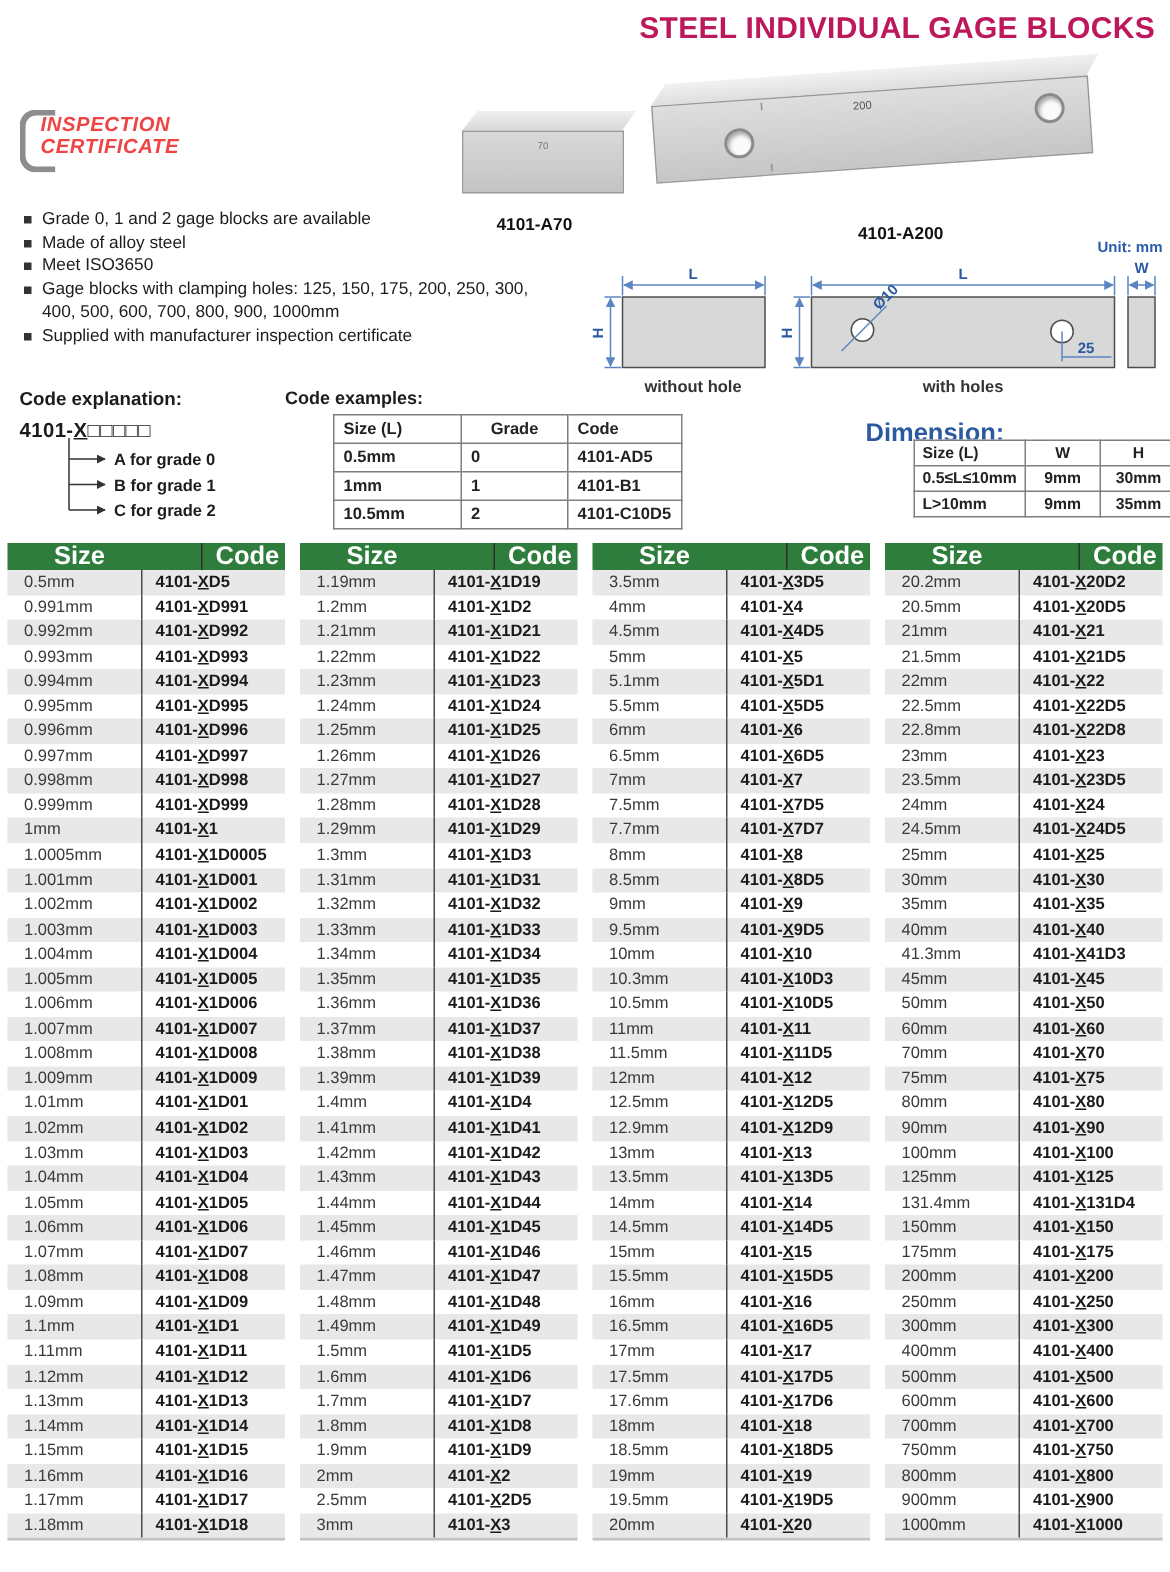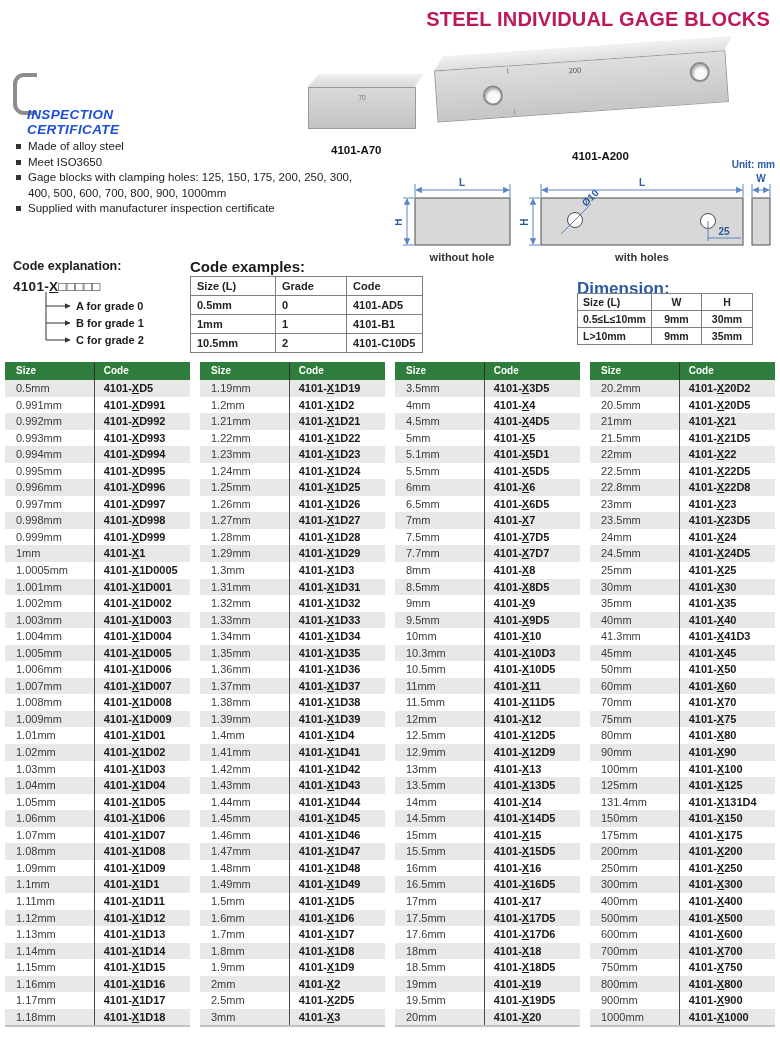--- a/index.html
+++ b/index.html
@@ -11,22 +11,22 @@
          border-radius:7px;color:#fff;text-align:center;padding:5px 2px;font-weight:bold;
          font-size:7.4px;line-height:10.6px;letter-spacing:-0.1px;}
 
   
   .title{position:absolute;top:8px;right:10px;font-size:20px;font-weight:bold;color:#be185d;letter-spacing:0.2px;}
 
   
   .cert{position:absolute;left:13px;top:70px;width:130px;height:44px;}
   .cert-bracket{position:absolute;left:0;top:3px;width:20px;height:34px;border:4px solid #8d8d8d;
                 border-right:none;border-radius:11px 0 0 11px;}
-  .cert-text{position:absolute;left:14px;top:5px;color:#1d4ed8;font-style:italic;font-weight:bold;
-             font-size:13.5px;line-height:15px;letter-spacing:0.4px;margin-top:32px;}
+  .cert-text{position:absolute;left:14px;top:5px;color:#ef4444;font-style:italic;font-weight:bold;
+             font-size:13.5px;line-height:15px;letter-spacing:0.4px;}
 
   
   .features{position:absolute;left:15px;top:139px;width:352px;}
   .feature{position:relative;padding-left:13px;font-size:11.5px;line-height:15.5px;color:#1c1c1c;}
   .feature::before{content:"";position:absolute;left:1px;top:5px;width:5px;height:5px;background:#333;}
 
   
   .prod-a70{position:absolute;left:308px;top:74px;width:118px;height:58px;}
   .a70-top{position:absolute;left:0;top:0;width:116px;height:13px;background:linear-gradient(#f0f0f0,#d8d8d8);
            clip-path:polygon(9% 0,100% 0,92% 100%,0 100%);}
@@ -55,37 +55,37 @@
   .captxt{fill:#333;font-weight:bold;font-size:11px;}
   .unittxt{fill:#2b5cab;font-weight:bold;font-size:10px;}
 
   
   .ce-title{position:absolute;left:13px;top:259px;font-size:12.5px;font-weight:bold;text-align:right;}
   .ce-code{position:absolute;left:13px;top:279px;font-size:13.5px;font-weight:bold;letter-spacing:0.3px;}
   .ce-tree{position:absolute;left:13px;top:292px;}
   .branchtxt{fill:#1c1c1c;font-weight:bold;font-size:11px;}
 
   
-  .cex-title{position:absolute;left:190px;top:258px;font-size:15px;font-weight:bold;}
-  table.small{border-collapse:collapse;position:absolute;background:#fff;}
+  .cex-title{position:absolute;left:190px;top:258px;font-size:12px;font-weight:bold;}
+  table.small{border-collapse:collapse;position:absolute;background:#fff;margin-left:32px;}
   table.small th,table.small td{border:1px solid #7f7f7f;font-size:11px;font-weight:bold;
         color:#222;padding:1px 6px;text-align:left;height:16px;}
   table.cex{left:190px;top:276px;width:233px;}
-  table.cex .c1{width:72px;} table.cex .c2{width:58px;}
+  table.cex .c1{width:72px;} table.cex .c2{width:58px;text-align:center;}
   .dim-title{position:absolute;left:577px;top:279px;font-size:17px;font-weight:bold;color:#2c5aa0;}
   table.dim{left:577px;top:293px;width:176px;}
   table.dim th,table.dim td{font-size:10.5px;height:14px;padding:1px 5px;}
   table.dim .cw,table.dim .ch{text-align:center;width:42px;}
 
   
   .main{position:absolute;left:5px;top:362px;width:770px;display:grid;
         grid-template-columns:repeat(4,1fr);column-gap:10px;}
   .grp{border-bottom:2px solid #c2c2c2;}
   .g-head{display:flex;background:#2e7d3c;height:18px;line-height:18px;}
-  .g-head .cs,.g-head .cc{color:#fff;font-weight:bold;font-size:10px;}
+  .g-head .cs,.g-head .cc{color:#fff;font-weight:bold;font-size:17px;margin-left:20px;}
   .cs{width:42%;padding-left:11px;white-space:nowrap;overflow:hidden;}
   .cc{flex:1;padding-left:9px;white-space:nowrap;overflow:hidden;border-left:1px solid #4a4a4a;}
   .g-head .cc{border-left:1px solid #2f2f2f;}
   .g-row{display:flex;height:16.55px;line-height:16.7px;font-size:11px;}
   .g-row.alt{background:#e8e8e8;}
   .g-row .cs{color:#3a3a3a;}
   .g-row .cc{font-weight:bold;color:#1a1a1a;}
   u{text-decoration:underline;text-underline-offset:1px;}
 </style>
 </head>
@@ -118,20 +118,21 @@
       <div class="a200-mark">200</div>
       <div class="hole hole-1"></div>
       <div class="hole hole-2"></div>
       <div class="tick" style="left:72px;top:2px;"></div>
       <div class="tick" style="left:76px;bottom:2px;"></div>
     </div>
   </div>
   <div class="prod-label lbl-a200">4101-A200</div>
 
   <div class="features">
+    <div class="feature">Grade 0, 1 and 2 gage blocks are available</div>
     <div class="feature">Made of alloy steel</div>
     <div class="feature">Meet ISO3650</div>
     <div class="feature">Gage blocks with clamping holes: 125, 150, 175, 200, 250, 300, 400, 500, 600, 700, 800, 900, 1000mm</div>
     <div class="feature">Supplied with manufacturer inspection certificate</div>
   </div>
 
   <svg class="drawing" width="385" height="115" viewBox="0 0 385 115">
     <defs>
       <marker id="arB" viewBox="0 0 10 10" refX="9" refY="5" markerWidth="6.5" markerHeight="6.5" orient="auto-start-reverse">
         <path d="M0,0L10,5L0,10z" fill="#5b85c0"></path>

